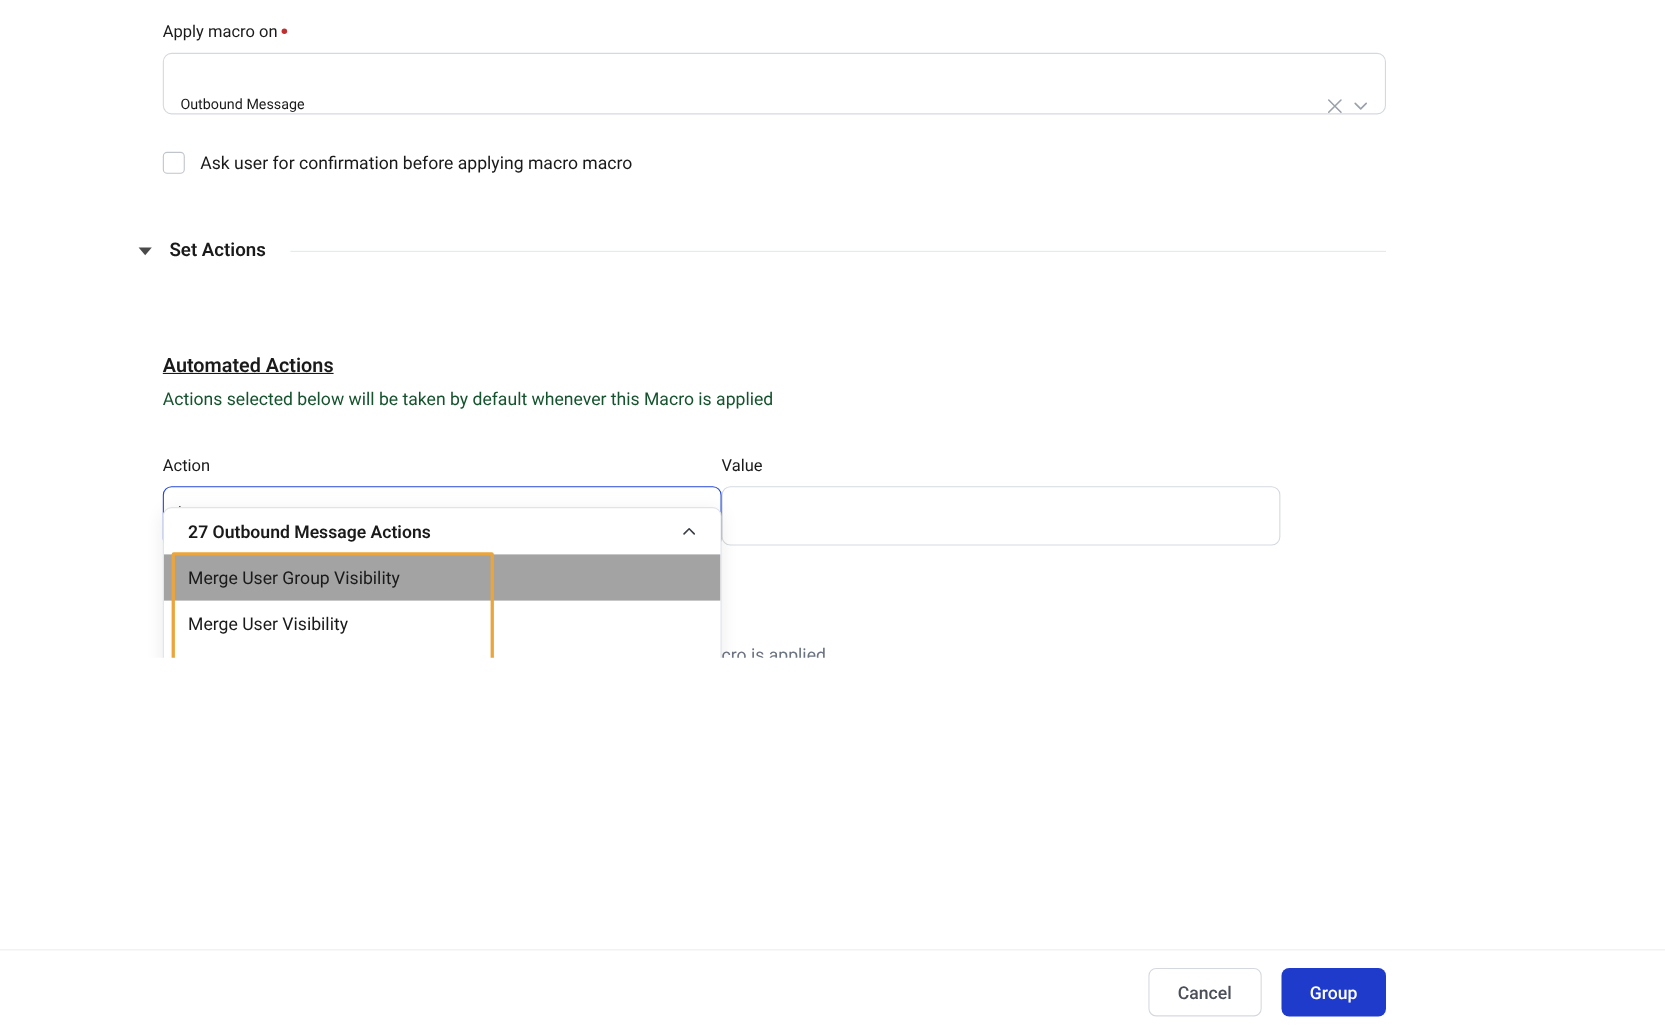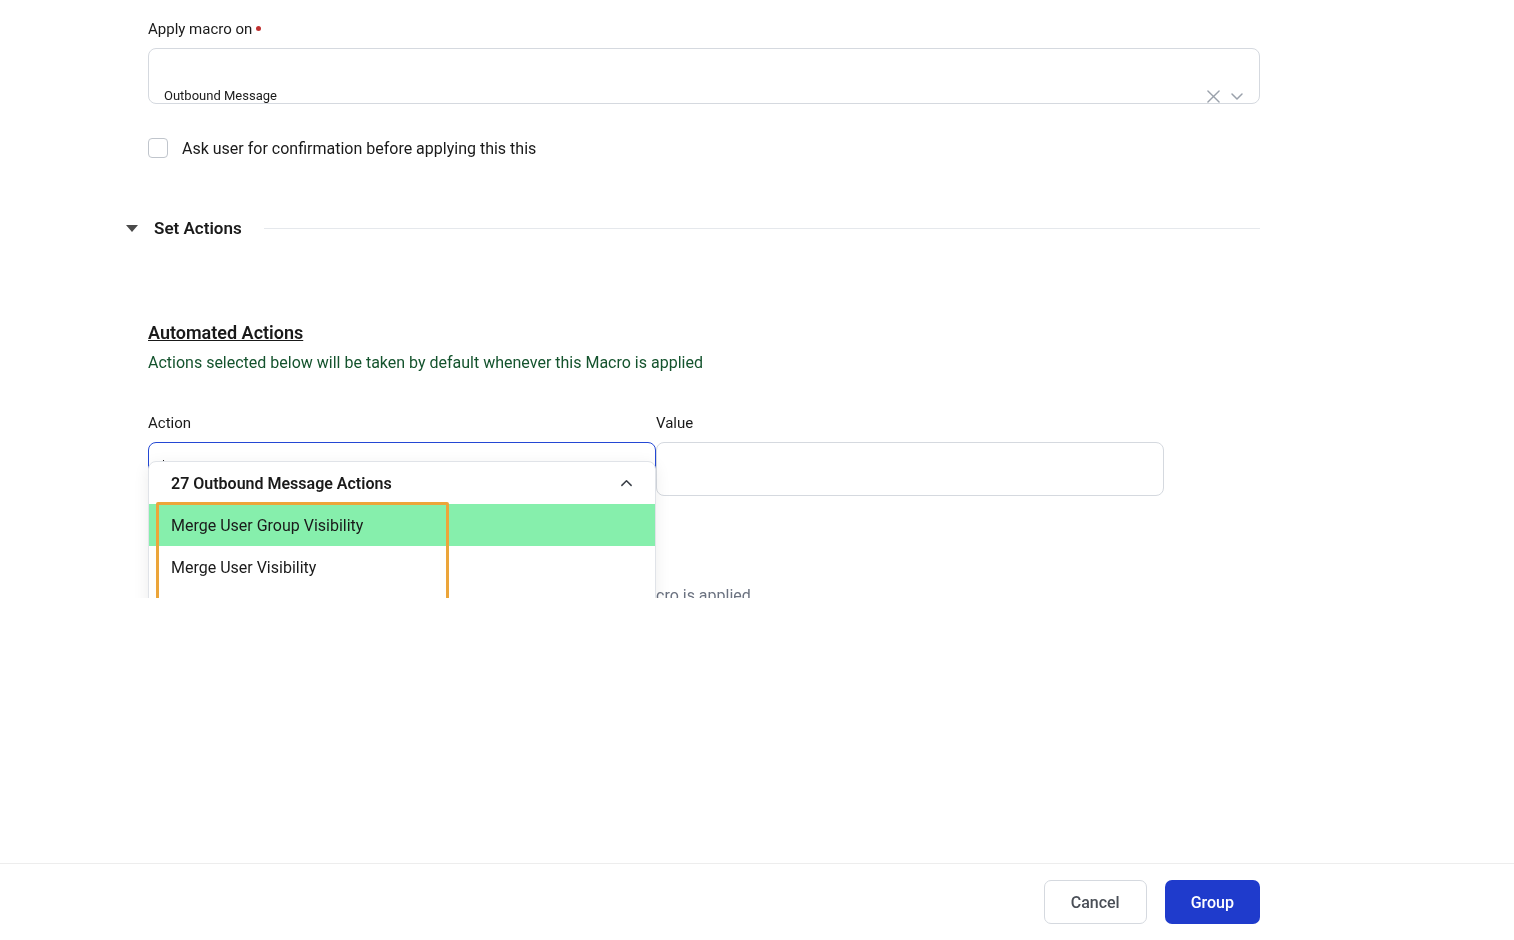--- a/index.html
+++ b/index.html
@@ -191,21 +191,21 @@
 }
 .dropdown-item {
   height: 42px;
   display: flex;
   align-items: center;
   padding: 0 22px;
   font-size: 16px;
   cursor: pointer;
 }
 .dropdown-item.highlighted {
-  background: #86efac;
+  background: #a3a3a3;
 }
 .highlight-box {
   position: absolute;
   border: 3px solid #eca53a;
   border-radius: 2px;
   pointer-events: none;
   z-index: 11;
 }
 .behind-text {
   position: absolute;
@@ -291,21 +291,21 @@
         <span class="icon-chevron">
           <svg width="14" height="14" viewBox="0 0 14 14">
               <path d="M2 5 L7 10 L12 5" stroke="#9aa1ab" stroke-width="1.5" fill="none" stroke-linecap="round" stroke-linejoin="round"></path>
             </svg>
         </span>
       </div>
     </div>
 
     <div class="checkbox-row">
       <div class="checkbox"></div>
-      <div class="checkbox-label">Ask user for confirmation before applying this this</div>
+      <div class="checkbox-label">Ask user for confirmation before applying macro macro</div>
     </div>
 
     <div class="section-header">
       <div class="triangle"></div>
       <h2>Set Actions</h2>
       <div class="line"></div>
     </div>
 
     <div class="subsection-title">Automated Actions</div>
     <div class="subsection-desc">Actions selected below will be taken by default whenever this Macro is applied</div>

